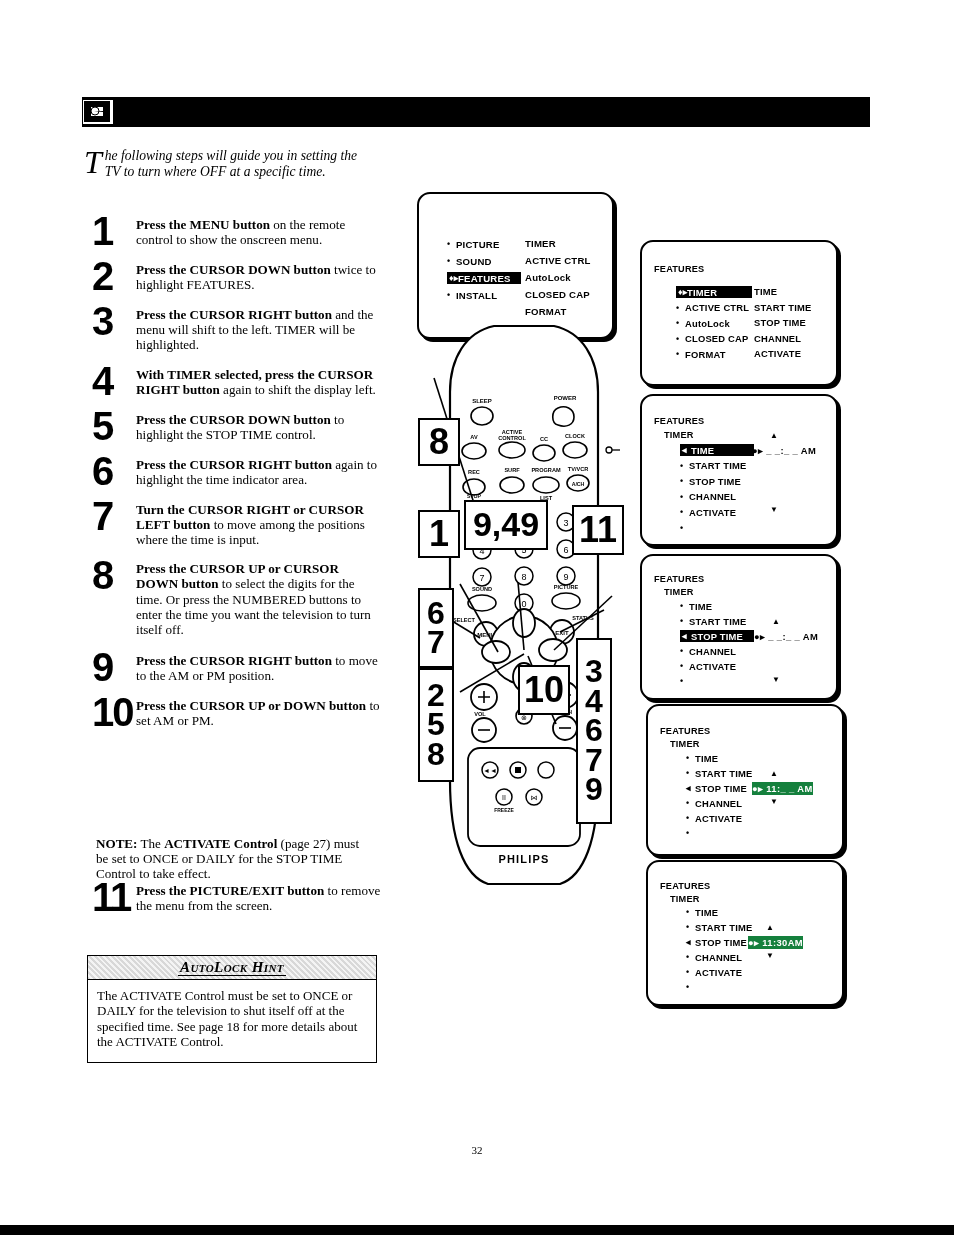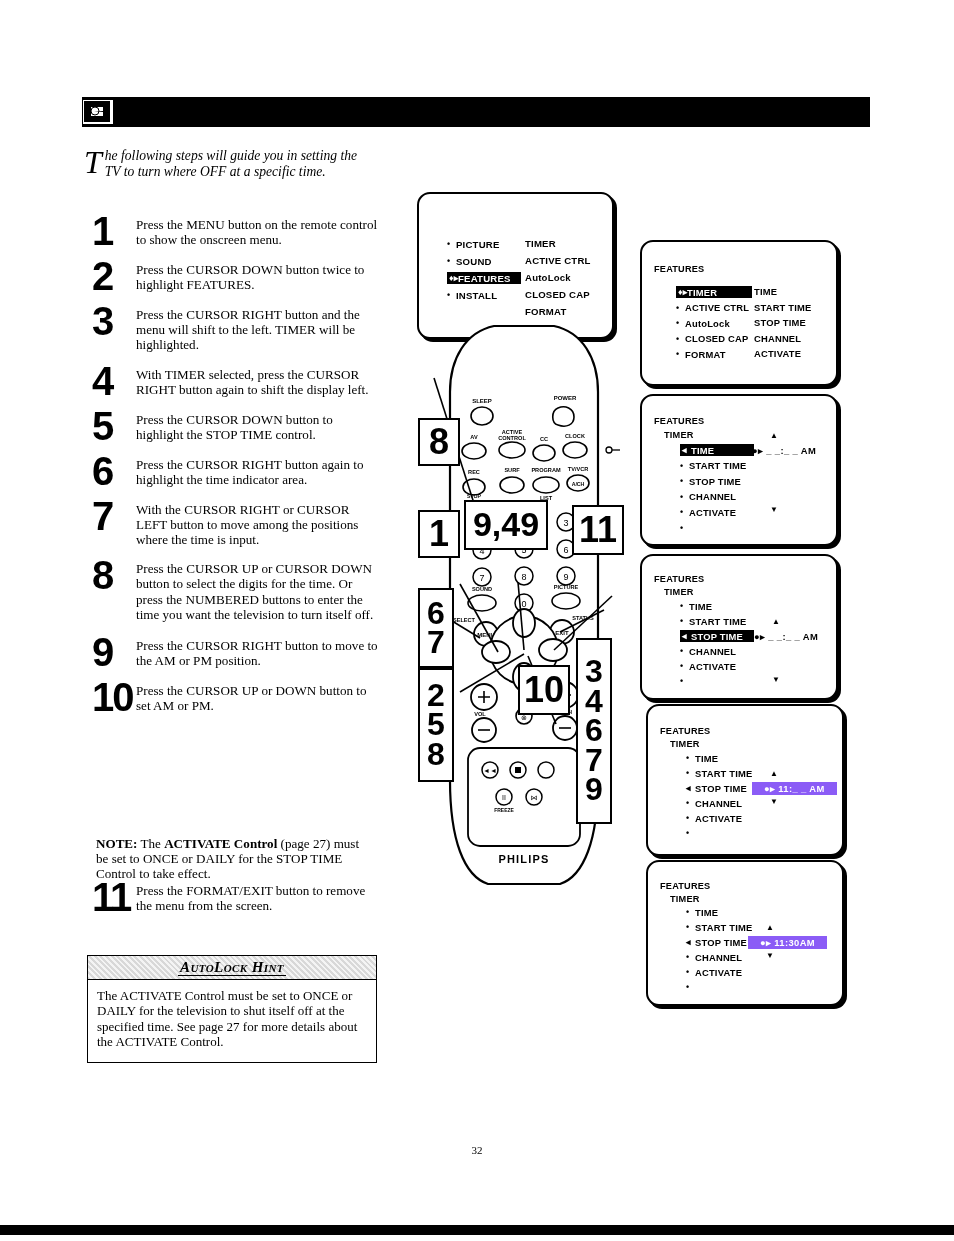--- a/index.html
+++ b/index.html
@@ -15,21 +15,21 @@
 
   
   .intro{position:absolute;left:84px;top:148px;width:292px;font-style:italic;font-size:13.6px;line-height:15.5px;}
   .dropcap{float:left;font-size:32px;line-height:26px;font-style:italic;padding:0 3px 0 0;margin-top:1px;font-family:"Liberation Serif",serif;}
 
   
   .steps{position:absolute;left:92px;top:214px;width:290px;}
   .step{display:flex;align-items:flex-start;margin-bottom:9px;}
   .step-num{flex:0 0 44px;font-family:"Liberation Sans",sans-serif;font-weight:bold;font-size:40px;line-height:34px;letter-spacing:-2px;text-align:left;color:#000;}
   .step-body{flex:1;font-size:13.1px;line-height:15.2px;padding-top:3px;}
-  .step-body b{font-weight:normal;margin-top:41px;}
+  .step-body b{font-weight:bold;margin-top:41px;}
 
   .note{position:absolute;left:96px;top:836px;width:278px;font-size:13.1px;line-height:15.2px;}
 
   .step-last{position:absolute;left:92px;top:880px;width:290px;display:flex;align-items:flex-start;}
 
   
   .hint{position:absolute;left:87px;top:955px;width:288px;border:1.6px solid #000;background:#fff;}
   .hint-head{height:23px;border-bottom:1.4px solid #000;background:
       repeating-linear-gradient(45deg,#d8d8d8 0 2px,#f4f4f4 2px 4px);
       display:flex;align-items:center;justify-content:center;}
@@ -45,21 +45,21 @@
   .osd-title{position:absolute;font-weight:bold;font-size:9.2px;letter-spacing:.2px;}
   .osd-sub{position:absolute;font-weight:bold;font-size:9.2px;letter-spacing:.2px;}
 
   .mi{position:absolute;font-weight:bold;font-size:9.4px;letter-spacing:.2px;white-space:nowrap;display:flex;align-items:center;height:12px;}
   .mi .bullet{display:inline-block;width:9px;font-size:9px;}
   .mi.hl{background:#000;color:#fff;padding-left:2px;}
 
   .rcol{position:absolute;font-weight:bold;font-size:9.4px;letter-spacing:.2px;white-space:nowrap;}
 
   .valfield{position:absolute;font-weight:bold;font-size:9.4px;white-space:nowrap;letter-spacing:.4px;display:flex;align-items:center;height:13px;}
-  .valfield.hl{background:#8b5cf6;color:#fff;padding:0 12px;}
+  .valfield.hl{background:#15803d;color:#fff;padding:0 0;}
 
   .arrow-up,.arrow-dn{position:absolute;font-size:8px;line-height:8px;}
 
   
   .remote-wrap{position:absolute;left:408px;top:320px;width:230px;height:580px;}
 
   
   .callout{position:absolute;border:2px solid #000;background:#fff;
       font-family:"Liberation Sans",sans-serif;font-weight:bold;display:flex;
       align-items:center;justify-content:center;flex-direction:column;line-height:.92;}
@@ -108,49 +108,49 @@
       <div class="step" style="margin-bottom: 11px;">
         <div class="step-num">5</div>
         <div class="step-body"><b>Press the CURSOR DOWN button</b> to highlight the STOP TIME control.</div>
       </div>
       <div class="step" style="margin-bottom: 11px;">
         <div class="step-num">6</div>
         <div class="step-body"><b>Press the CURSOR RIGHT button</b> again to highlight the time indicator area.</div>
       </div>
       <div class="step" style="margin-bottom: 11px;">
         <div class="step-num">7</div>
-        <div class="step-body"><b>With the CURSOR RIGHT or CURSOR LEFT button</b> to move among the positions where the time is input.</div>
+        <div class="step-body"><b>Turn the CURSOR RIGHT or CURSOR LEFT button</b> to move among the positions where the time is input.</div>
       </div>
       <div class="step" style="margin-bottom: 13px;">
         <div class="step-num">8</div>
         <div class="step-body"><b>Press the CURSOR UP or CURSOR DOWN button</b> to select the digits for the time. Or press the NUMBERED buttons to enter the time you want the television to turn itself off.</div>
       </div>
       <div class="step" style="margin-bottom: 11px;">
         <div class="step-num">9</div>
         <div class="step-body"><b>Press the CURSOR RIGHT button</b> to move to the AM or PM  position.</div>
       </div>
       <div class="step" style="margin-bottom: 11px;">
         <div class="step-num">10</div>
         <div class="step-body"><b>Press the CURSOR UP or DOWN button</b> to set AM or PM.</div>
       </div>
     </div>
 
   <div class="note"><b>NOTE:</b> The <b>ACTIVATE Control</b> (page 27) must be set to ONCE or DAILY for the STOP TIME Control to take effect.</div>
 
   <div class="step-last">
     <div class="step-num">11</div>
-    <div class="step-body"><b>Press the FORMAT/EXIT button</b> to remove the menu from the screen.</div>
+    <div class="step-body"><b>Press the PICTURE/EXIT button</b> to remove the menu from the screen.</div>
   </div>
 
   <div class="hint">
     <div class="hint-head">
       <span>AutoLock Hint</span>
     </div>
     <div class="hint-body" id="hint-host">
-        <p>The ACTIVATE Control must be set to ONCE or DAILY for the television to shut itself off at the specified time. See page 27 for more details about the ACTIVATE Control.</p>
+        <p>The ACTIVATE Control must be set to ONCE or DAILY for the television to shut itself off at the specified time. See page 18 for more details about the ACTIVATE Control.</p>
       </div>
   </div>
 
   <div id="osd-host">
       <div class="osd" style="left: 417px; top: 192px; width: 193px; height: 143px;">
         <div class="mi" style="left: 28px; top: 44px; font-size: 9.6px;">
           <span class="bullet">•</span>
           <span>PICTURE</span>
         </div>
         <div class="mi" style="left: 28px; top: 61px; font-size: 9.6px;">

